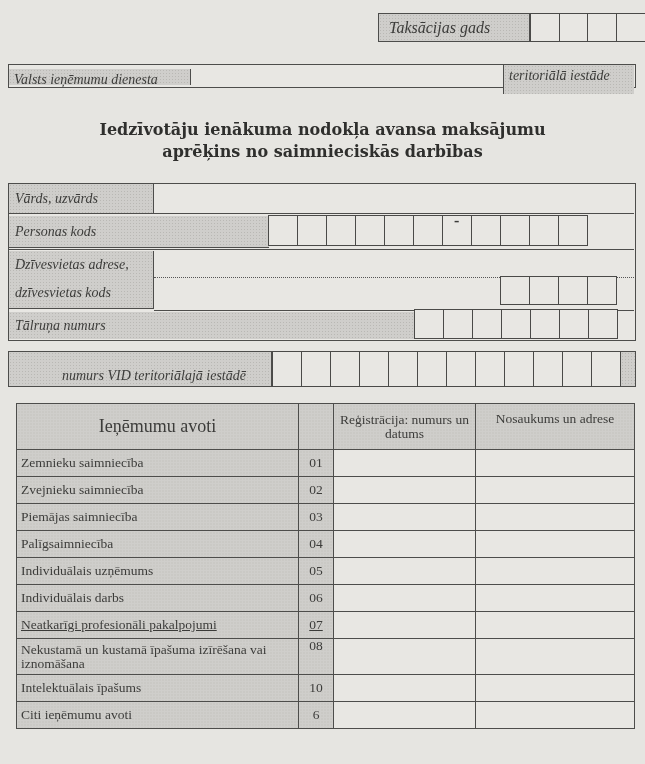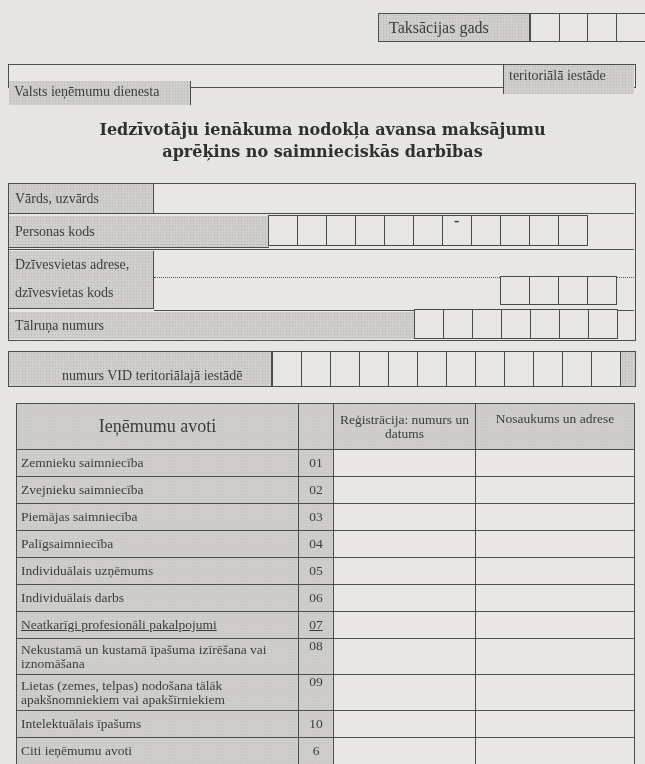--- a/index.html
+++ b/index.html
@@ -8,21 +8,21 @@
     background: #e6e5e1;
     font-family: "Liberation Serif", serif;
     color: #3a3a38;
   }
   .abs { position: absolute; box-sizing: border-box; }
   .shade {
     background-color: #cfcecb;
     background-image: radial-gradient(#b9b8b4 0.6px, transparent 0.8px);
     background-size: 3px 3px;
   }
-  .lbl { font-size: 14px; color: #3c3c3a; white-space: nowrap; }
+  .lbl { font-size: 14px; color: #3c3c3a; white-space: nowrap; font-style: italic; }
   .box { position: absolute; box-sizing: border-box; border: 1.5px solid #4a4a48; background: #e8e7e3; }
   .frame { border: 1.5px solid #4d4d4b; }
   .title {
     position: absolute; left: 0; width: 645px; text-align: center;
     font-family: "DejaVu Serif", serif; font-weight: bold; font-size: 16px; color: #2f2f2d;
   }
   table.src {
     position: absolute; left: 16px; top: 403px; width: 618px;
     border-collapse: collapse; table-layout: fixed;
   }
@@ -41,21 +41,21 @@
   <span class="lbl" style="position:absolute; left:10px; top:5px; font-size:16px;">Taksācijas gads</span>
 </div>
 <div id="tax-year-boxes">
     <div class="box" style="left: 530px; top: 13px; width: 30px; height: 29px;"></div>
     <div class="box" style="left: 558.5px; top: 13px; width: 30px; height: 29px;"></div>
     <div class="box" style="left: 587px; top: 13px; width: 30px; height: 29px;"></div>
     <div class="box" style="left: 615.5px; top: 13px; width: 30px; height: 29px;"></div>
   </div>
 
 <div class="abs frame" style="left:8px; top:64px; width:628px; height:24px; background:#e8e7e3;">
-  <div class="abs shade" style="left:0; top:16px; width:182px; height:24px; border-right:1.5px solid #4d4d4b;">
+  <div class="abs shade" style="left:0; top:4px; width:182px; height:16px; border-right:1.5px solid #4d4d4b;">
     <span class="lbl" style="position:absolute; left:5px; top:3px;">Valsts ieņēmumu dienesta</span>
   </div>
   <div class="abs" style="left:182px; top:0; width:312px; height:21px;"></div>
   <div class="abs shade" style="left:494px; top:0; width:131px; height:29px; border-left:1.5px solid #4d4d4b;">
     <span class="lbl" style="position:absolute; left:5px; top:3px;">teritoriālā iestāde</span>
   </div>
 </div>
 
 <div class="title" style="top:120px;">Iedzīvotāju ienākuma nodokļa avansa maksājumu</div>
 <div class="title" style="top:142px;">aprēķins no saimnieciskās darbības</div>
@@ -191,26 +191,20 @@
         <td class="shade code">07</td>
         <td class="empty"></td>
         <td class="empty"></td>
       </tr>
       <tr style="height: 36px;">
         <td class="shade">Nekustamā un kustamā īpašuma izīrēšana vai iznomāšana</td>
         <td class="shade code" style="vertical-align: top;">08</td>
         <td class="empty"></td>
         <td class="empty"></td>
       </tr>
-      <tr style="height: 36px;">
-        <td class="shade">Lietas (zemes, telpas) nodošana tālāk apakšnomniekiem vai apakšīrniekiem</td>
-        <td class="shade code" style="vertical-align: top;">09</td>
-        <td class="empty"></td>
-        <td class="empty"></td>
-      </tr>
       <tr style="height: 27px;">
         <td class="shade">Intelektuālais īpašums</td>
         <td class="shade code">10</td>
         <td class="empty"></td>
         <td class="empty"></td>
       </tr>
       <tr style="height: 27px;">
         <td class="shade">Citi ieņēmumu avoti</td>
         <td class="shade code">6</td>
         <td class="empty"></td>

